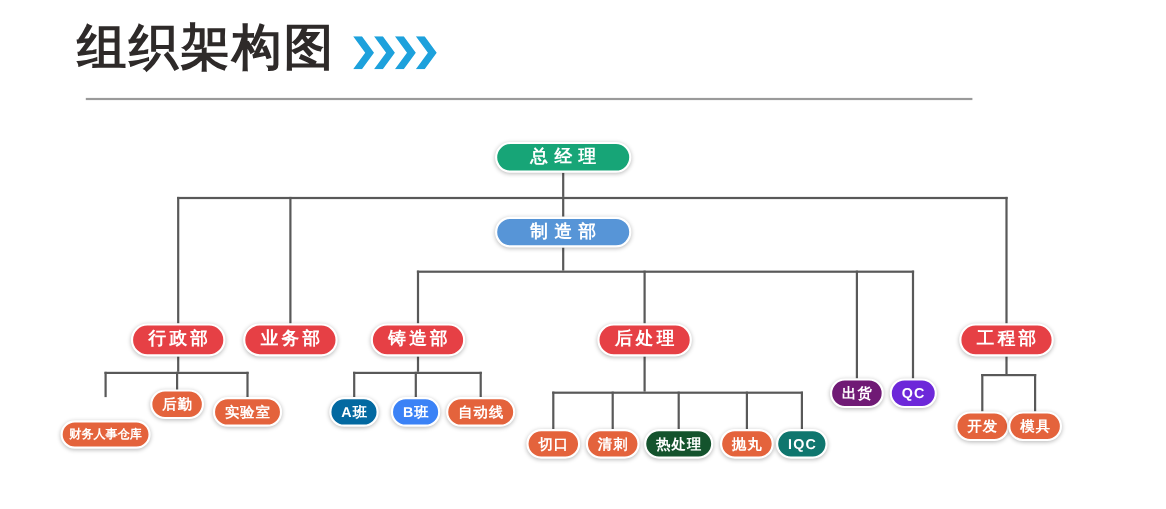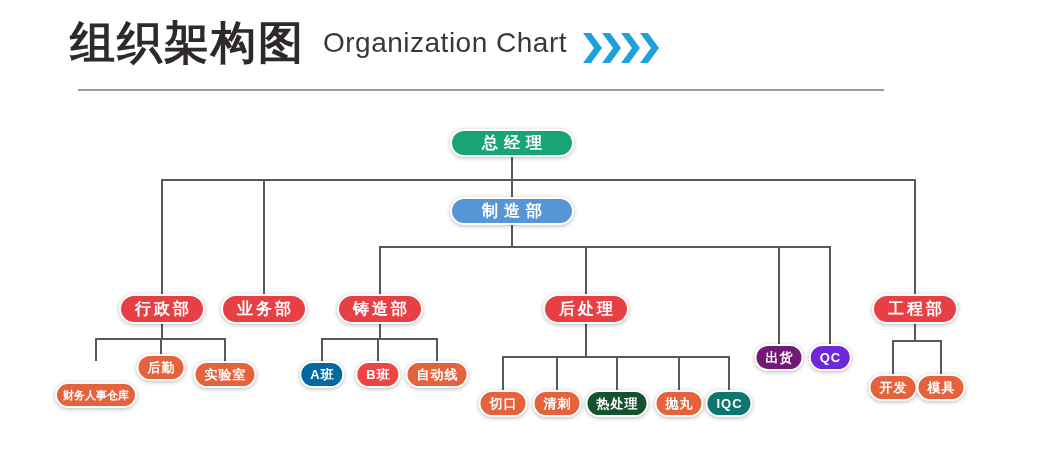--- a/index.html
+++ b/index.html
@@ -1,20 +1,20 @@
 <!DOCTYPE html>
 <html><head>
 <meta charset="utf-8">
 <style>
   html,body{margin:0;padding:0;background:#ffffff;}
   body{font-family:"Liberation Sans","DejaVu Sans",sans-serif;}
   .canvas{position:relative;width:1060px;height:463px;background:#fff;overflow:hidden;}
 
   
-  .header{position:absolute;left:70px;top:14px;display:flex;align-items:center;}
+  .header{position:absolute;left:70px;top:14px;display:flex;align-items:flex-end;}
   .title-cn{font-size:45px;font-weight:900;color:#2e2a29;letter-spacing:2px;line-height:1.3;}
   .title-en{font-size:28px;font-weight:500;color:#3b3735;margin-left:18px;letter-spacing:.5px;}
   .chev{align-self:center;margin-left:16px;margin-top:10px;}
   .separator{position:absolute;left:78px;top:89px;width:806px;height:2px;background:#9a9a9a;}
 
   
   .line{position:absolute;background:#595959;}
 
   
   .pill{
@@ -28,21 +28,20 @@
   .sm{height:27px;line-height:23px;font-size:13px;letter-spacing:1px;padding:0 8px 0 9px;}
   .xs{height:26px;line-height:22px;font-size:11px;letter-spacing:0;padding:0 6px;}
 </style>
 </head>
 <body>
 
 <div class="canvas">
 
   <div class="header">
     <span class="title-cn">组织架构图</span>
-    <span class="title-en">Organization Chart</span>
     <svg class="chev" width="82" height="30" viewBox="0 0 82 30">
       <polygon points="0,0 8,0 19,15 8,30 0,30 11,15" fill="#1da1dc"></polygon>
       <polygon points="19,0 27,0 38,15 27,30 19,30 30,15" fill="#1da1dc"></polygon>
       <polygon points="38,0 46,0 57,15 46,30 38,30 49,15" fill="#1da1dc"></polygon>
       <polygon points="57,0 65,0 76,15 65,30 57,30 68,15" fill="#1da1dc"></polygon>
     </svg>
   </div>
 
   <div class="separator" style="background: rgb(154, 154, 154);"></div>
 
@@ -82,21 +81,21 @@
       <div class="line" style="background: rgb(89, 89, 89); left: 940px; top: 340px; width: 2px; height: 34px;"></div>
       <div class="pill lg" style="left: 512px; top: 129px; background: rgb(23, 165, 119);">总经理</div>
       <div class="pill md" style="left: 162px; top: 294px; background: rgb(230, 64, 69);">行政部</div>
       <div class="pill xs" style="left: 96px; top: 382px; background: rgb(228, 99, 60);">财务人事仓库</div>
       <div class="pill sm" style="left: 161px; top: 354px; background: rgb(228, 99, 60);">后勤</div>
       <div class="pill sm" style="left: 225px; top: 361px; background: rgb(228, 99, 60);">实验室</div>
       <div class="pill md" style="left: 264px; top: 294px; background: rgb(230, 64, 69); font-family: Liberation Serif, serif;">业务部</div>
       <div class="pill lg" style="left: 512px; top: 197px; background: rgb(87, 149, 215);">制造部</div>
       <div class="pill md" style="left: 380px; top: 294px; background: rgb(230, 64, 69);">铸造部</div>
       <div class="pill sm" style="left: 322px; top: 361px; background: #0369a1;">A班</div>
-      <div class="pill sm" style="left: 378px; top: 361px; background: #ef4444;">B班</div>
+      <div class="pill sm" style="left: 378px; top: 361px; background: #3b82f6;">B班</div>
       <div class="pill sm" style="left: 437px; top: 361px; background: rgb(228, 99, 60);">自动线</div>
       <div class="pill md" style="left: 586px; top: 294px; background: rgb(230, 64, 69);">后处理</div>
       <div class="pill sm" style="left: 503px; top: 390px; background: rgb(228, 99, 60);">切口</div>
       <div class="pill sm" style="left: 557px; top: 390px; background: rgb(228, 99, 60); text-align: center;">清刺</div>
       <div class="pill sm" style="left: 617px; top: 390px; background: #14532d;">热处理</div>
       <div class="pill sm" style="left: 679px; top: 390px; background: rgb(228, 99, 60);">抛丸</div>
       <div class="pill sm" style="left: 729px; top: 390px; background: #0f766e;">IQC</div>
       <div class="pill sm" style="left: 779px; top: 344px; background: #701a75;">出货</div>
       <div class="pill sm" style="left: 830px; top: 344px; background: #6d28d9;">QC</div>
       <div class="pill md" style="left: 915px; top: 294px; background: rgb(230, 64, 69);">工程部</div>

